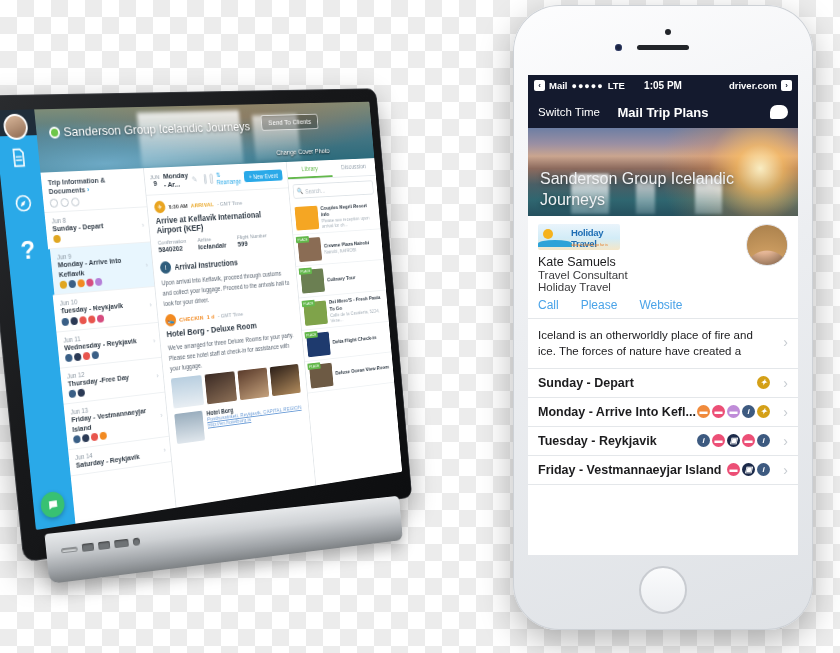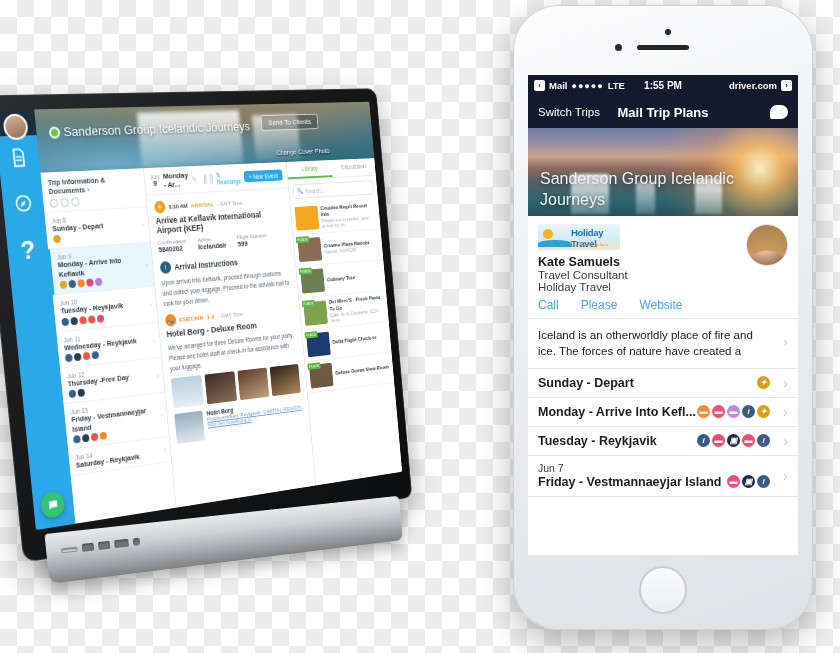--- a/index.html
+++ b/index.html
@@ -186,21 +186,21 @@
   .phero-txt { position:absolute; left:12px; bottom:6px; color:#f0f2f4; font-size:16px; line-height:1.28;
      text-shadow:0 1px 4px rgba(0,0,0,.5); }
 
   .pcard { padding:8px 10px 6px; border-bottom:1px solid #e4e7ea; position:relative; }
   .logo { width:82px; height:26px; border-radius:2px;
      background:linear-gradient(180deg,#eaf4fb 0%, #d2ecf7 55%, #f4e7c9 100%); position:relative; overflow:hidden;}
   .logo .sun { position:absolute; left:5px; top:5px; width:10px;height:10px;border-radius:50%;background:#f5b21d;}
   .logo .wave { position:absolute; left:0; bottom:3px; width:34px;height:7px;background:#2ea3d8; border-radius:50% 50% 0 0;}
   .logo .lt { position:absolute; left:33px; top:3px; font-size:9.5px; font-weight:bold; color:#1f6fb5; letter-spacing:-.3px;}
   .logo .ls { position:absolute; left:33px; bottom:3px; font-size:3.6px; color:#e8802a; }
-  .pname { font-size:12.5px; font-weight:bold; color:#1c1c1e; margin-top:5px;}
+  .pname { font-size:12.5px; font-weight:normal; color:#1c1c1e; margin-top:5px;}
   .prole { font-size:11.5px; color:#3a3a3c; }
   .pcomp { font-size:11.5px; color:#3a3a3c; }
   .plinks { display:flex; gap:22px; margin-top:5px; }
   .plink { font-size:12px; color:#4aa3e8; }
   .pavatar { position:absolute; right:10px; top:8px; width:42px;height:42px;border-radius:50%;
      background:radial-gradient(circle at 42% 34%, #f7d9bf 0%, #e2b393 42%, #9d7a5e 75%, #6d563f 100%);
      border:1px solid #e2e5e8; overflow:hidden;}
   .pavatar .hair { position:absolute; inset:0; border-radius:50%;
      background:radial-gradient(circle at 50% 120%, transparent 42%, #c99a5f 44%, #a87f4b 100%); }
 
@@ -498,29 +498,29 @@
 
     <div class="pscreen">
 
       <div class="statusbar">
         <div class="sb-l">
           <span class="sqbtn">‹</span>
           <span>Mail</span>
           <span class="dots">●●●●●</span>
           <span>LTE</span>
         </div>
-        <div class="nav-title" style="font-size:10px;font-weight:bold">1:55 PM</div>
+        <div class="nav-title" style="font-size:10px;font-weight:bold">1:05 PM</div>
         <div class="sb-r">
           <span>driver.com</span>
           <span class="sqbtn">›</span>
         </div>
       </div>
 
       <div class="navbar">
-        <div class="nav-left">Switch Trips</div>
+        <div class="nav-left">Switch Time</div>
         <div class="nav-title">Mail Trip Plans</div>
         <div class="bubble"></div>
       </div>
 
       <div class="phero">
         <div class="pfalls"></div>
         <div class="pfalls c"></div>
         <div class="pfalls b"></div>
         <div class="phero-txt">Sanderson Group Icelandic Journeys</div>
       </div>
@@ -574,21 +574,20 @@
             <div class="picons">
               <span class="pic" style="background:#3d5a80">i</span>
               <span class="pic" style="background:#ec4f76">▬</span>
               <span class="pic" style="background:#1b2a4a">▣</span>
               <span class="pic" style="background:#ec4f76">▬</span>
               <span class="pic" style="background:#3d5a80">i</span>
             </div>
             <span class="row-chev">›</span>
           </div>
           <div class="prow">
-            <div class="pdate">Jun 7</div>
             <div class="ptitle">Friday - Vestmannaeyjar Island</div>
             <div class="picons">
               <span class="pic" style="background:#ec4f76">▬</span>
               <span class="pic" style="background:#1b2a4a">▣</span>
               <span class="pic" style="background:#3d5a80">i</span>
             </div>
             <span class="row-chev">›</span>
           </div>
         </div>
     </div>

